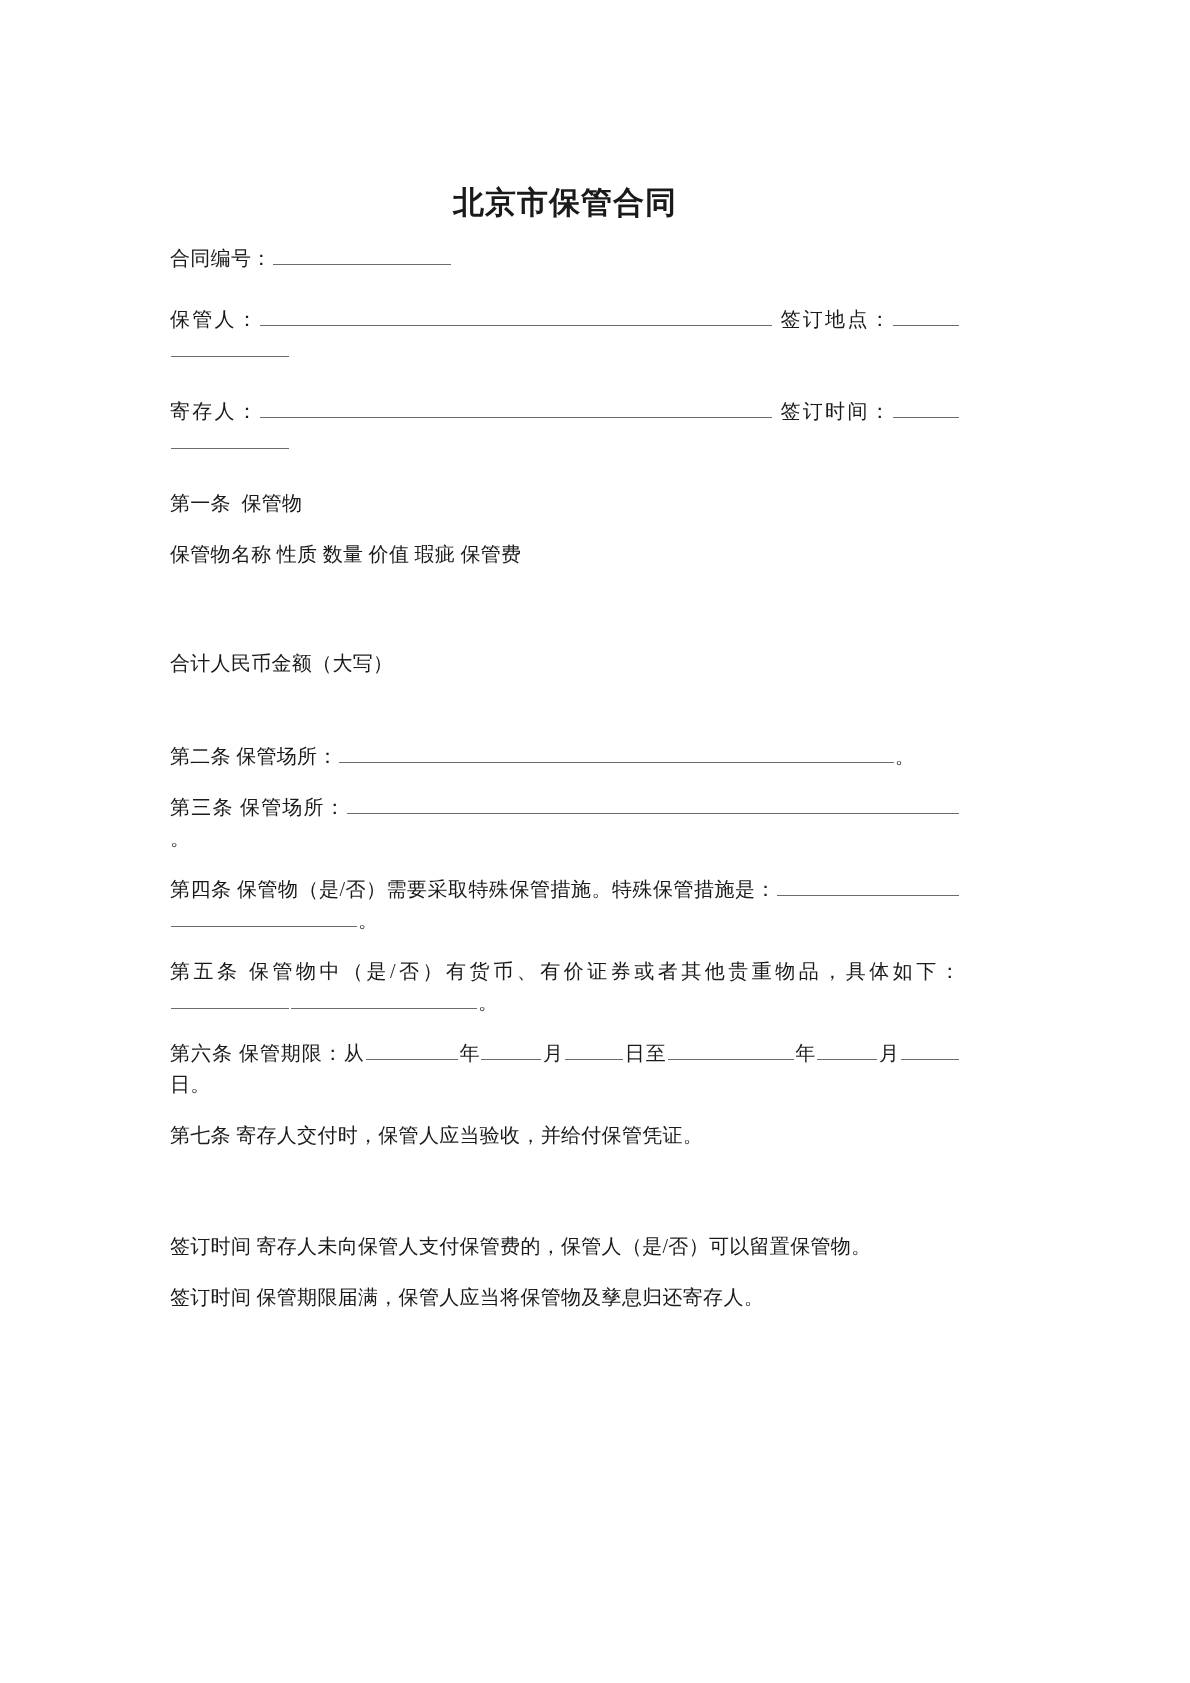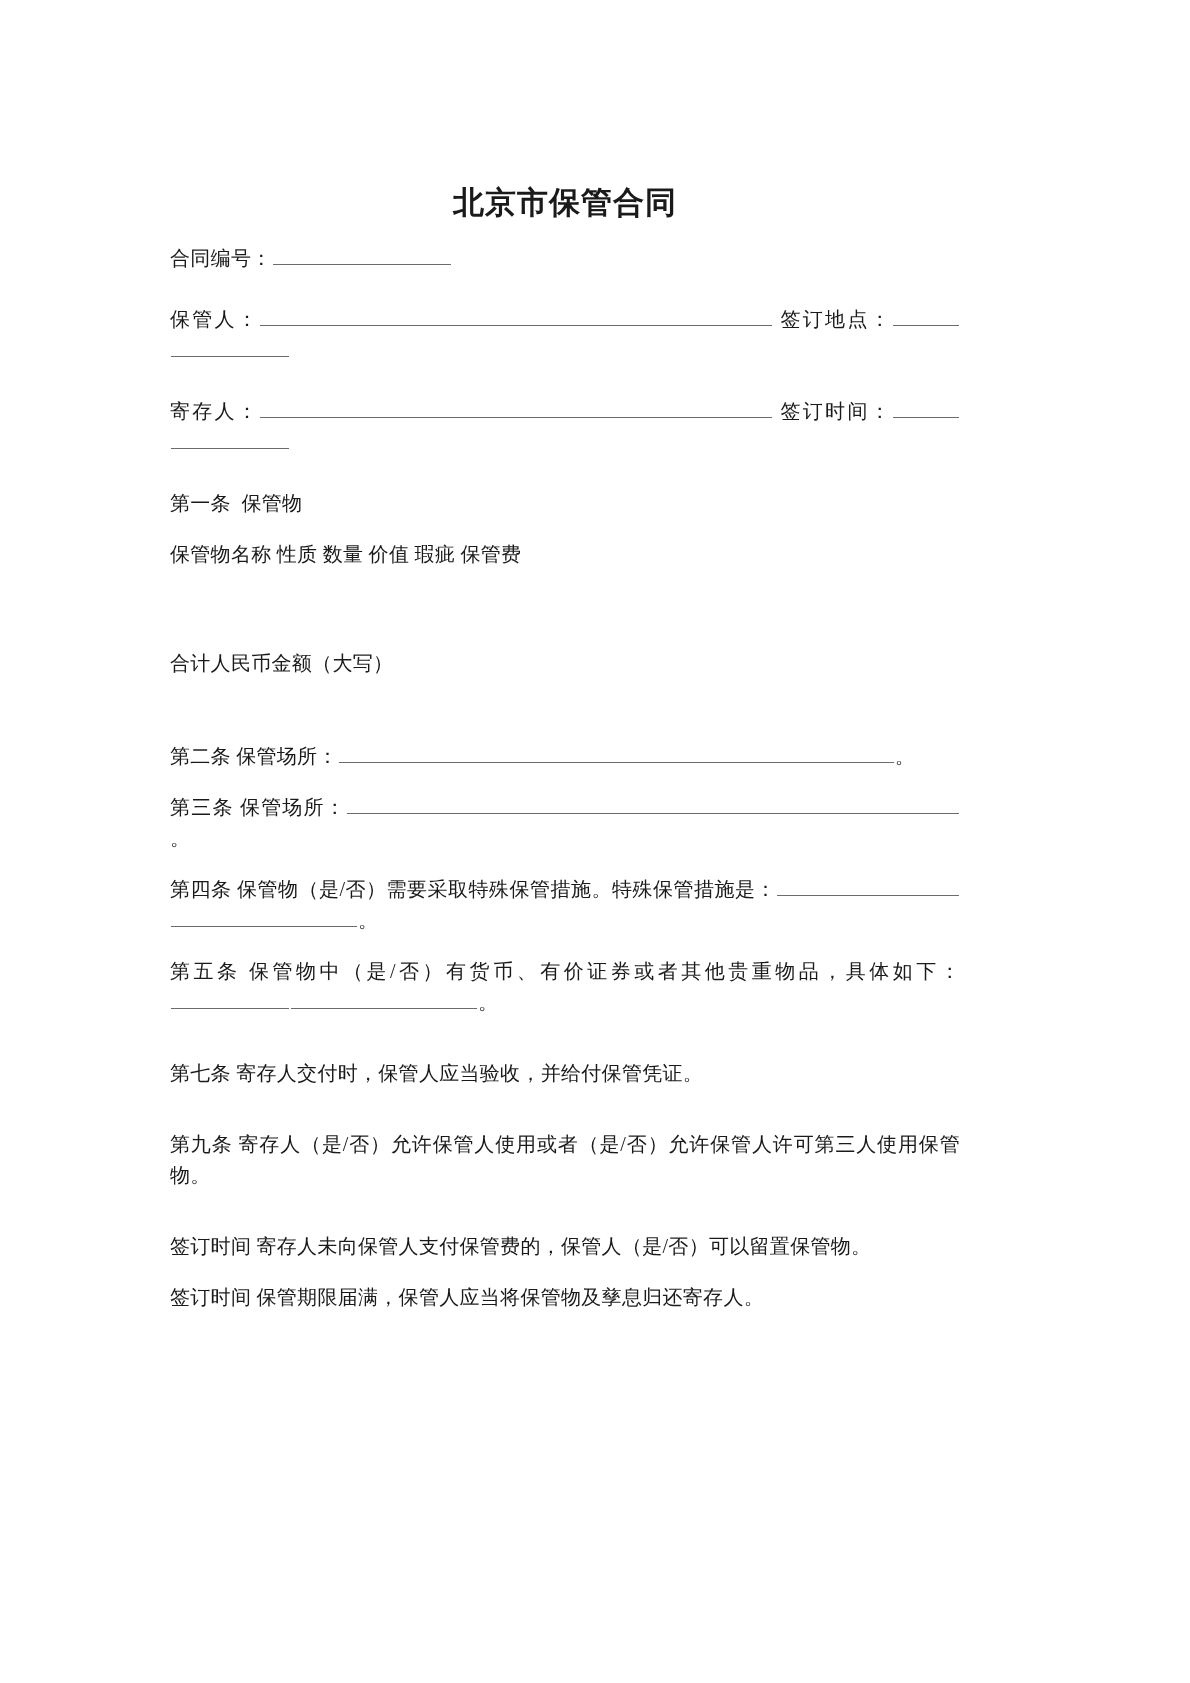--- a/index.html
+++ b/index.html
@@ -145,35 +145,35 @@
     </p>
 
     <div class="gap-s"></div>
 
     <p class="para">
       <span>第五条</span>&nbsp;<span>保管物中（是/否）有货币、有价证券或者其他贵重物品，具体如下：</span><span class="blank b-val"></span><span class="blank b-val2"></span><span>。</span>
     </p>
 
     <div class="gap-s"></div>
 
+    <p class="para">
+      <span>第六条</span>&nbsp;<span>保管期限：从</span><span class="blank b-y1"></span><span>年</span><span class="blank b-m1"></span><span>月</span><span class="blank b-d1"></span><span>日</span><span>至</span><span class="blank b-y2"></span><span>年</span><span class="blank b-m2"></span><span>月</span><span class="blank b-d2"></span><span>日</span><span>。</span>
+    </p>
 
     <div class="gap-s"></div>
 
     <p class="para">
       <span>第七条</span>&nbsp;<span>寄存人交付时，保管人应当验收，并给付保管凭证。</span>
     </p>
 
     <div class="gap-s"></div>
 
 
     <div class="gap-s"></div>
 
-    <p class="para">
-      <span>第九条</span>&nbsp;<span>寄存人（是/否）允许保管人使用或者（是/否）允许保管人许可第三人使用保管物。</span>
-    </p>
 
     <div class="gap-s"></div>
 
 
     <div class="gap-s"></div>
 
     <p class="para">
       <span>签订时间</span>&nbsp;<span>寄存人未向保管人支付保管费的，保管人（是/否）可以留置保管物。</span>
     </p>
 

